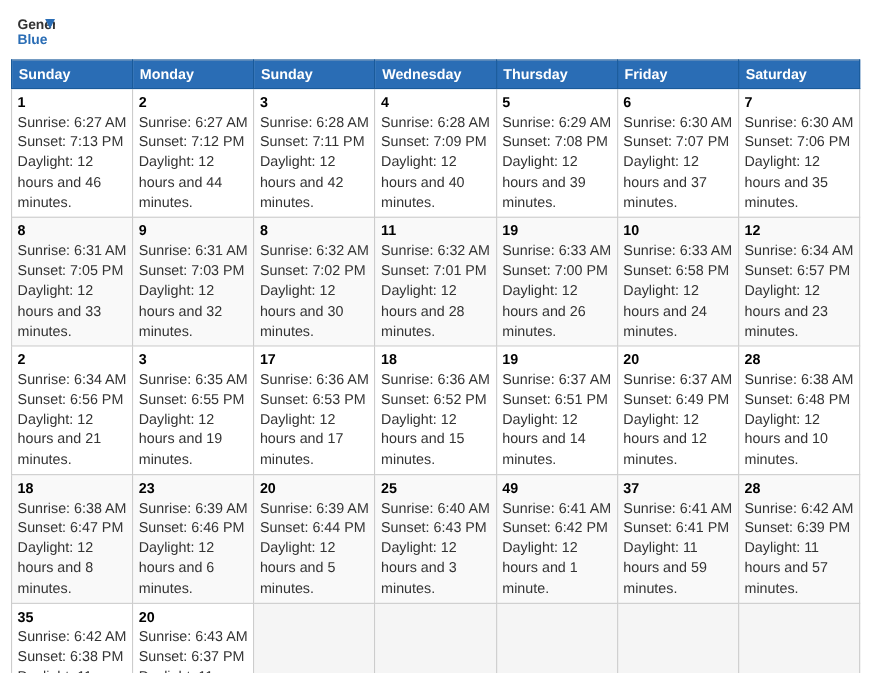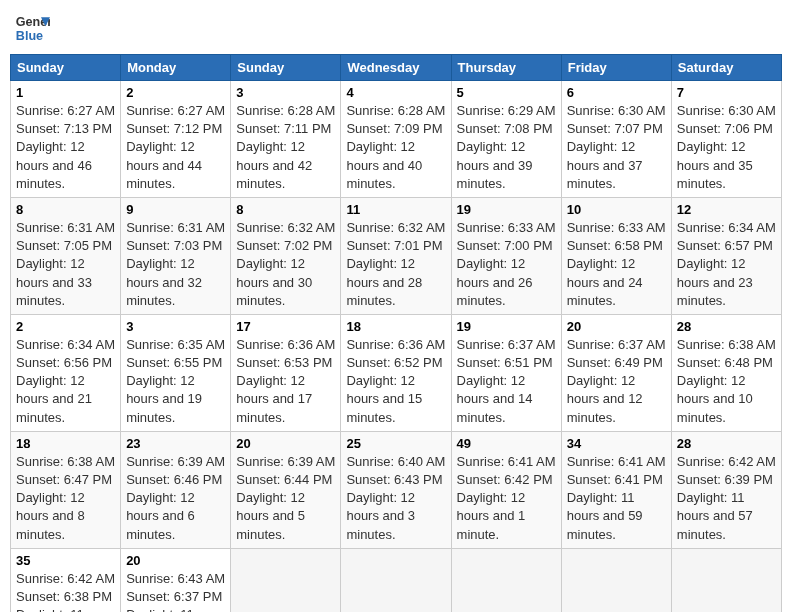--- a/index.html
+++ b/index.html
@@ -216,21 +216,21 @@
         </td>
         <td>
           <span class="day-num">25</span>
           <div class="day-info">Sunrise: 6:40 AM<br>Sunset: 6:43 PM<br>Daylight: 12 hours and 3 minutes.</div>
         </td>
         <td>
           <span class="day-num">49</span>
           <div class="day-info">Sunrise: 6:41 AM<br>Sunset: 6:42 PM<br>Daylight: 12 hours and 1 minute.</div>
         </td>
         <td>
-          <span class="day-num">34</span>
+          <span class="day-num">37</span>
           <div class="day-info">Sunrise: 6:41 AM<br>Sunset: 6:41 PM<br>Daylight: 11 hours and 59 minutes.</div>
         </td>
         <td>
           <span class="day-num">28</span>
           <div class="day-info">Sunrise: 6:42 AM<br>Sunset: 6:39 PM<br>Daylight: 11 hours and 57 minutes.</div>
         </td>
       </tr>
       <tr class="week-row">
         <td>
           <span class="day-num">35</span>

